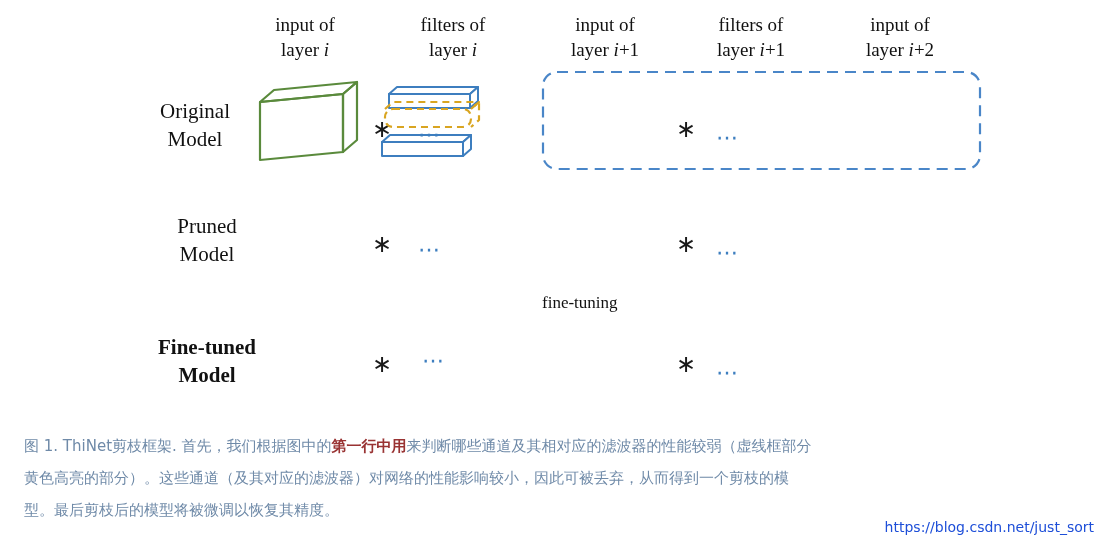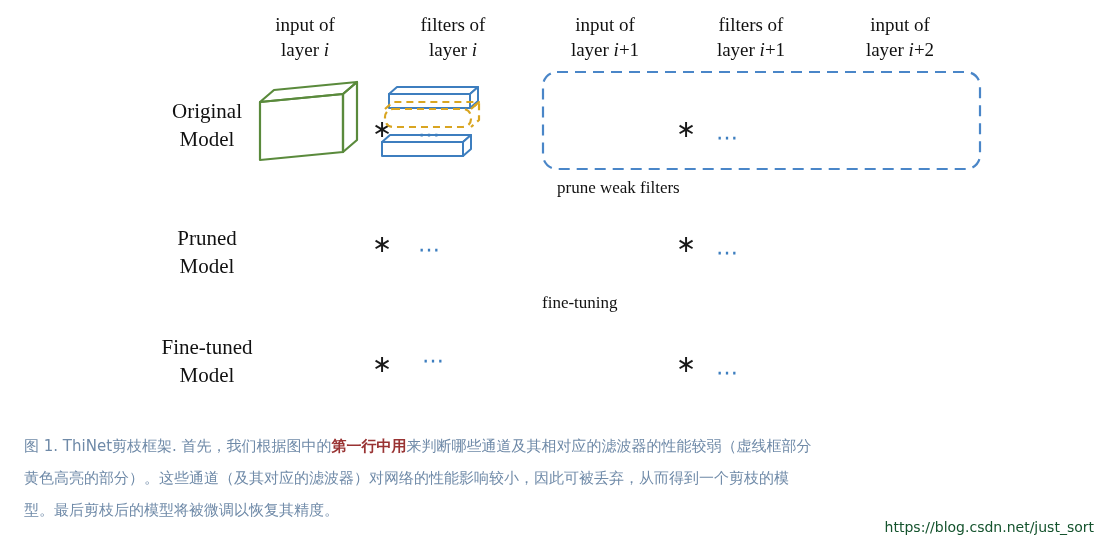--- a/index.html
+++ b/index.html
@@ -64,21 +64,21 @@
   }
   .caption .l1{display:block;text-align:left;}
   .caption .l2{display:block;text-align:left;}
   .caption .l3{display:block;}
   .caption b{color:#993333;font-weight:bold;}
   .watermark{
     position:absolute;
     right:8px;bottom:4px;
     font-family:"DejaVu Sans", sans-serif;
     font-size:14px;
-    color:#14532d;
+    color:#1d4ed8;
     white-space:nowrap;
   }
 </style>
 </head>
 <body>
 
 <div id="figure">
 
   
   <div class="col-head" style="left:230px;top:12px;">
@@ -100,43 +100,42 @@
     <span>filters of</span><br>
     <span><span>layer </span><span class="ital">i</span><span>+1</span></span>
   </div>
 
   <div class="col-head" style="left:825px;top:12px;">
     <span>input of</span><br>
     <span><span>layer </span><span class="ital">i</span><span>+2</span></span>
   </div>
 
   
-  <div class="row-label" style="left:132px;top:97px;">
+  <div class="row-label" style="left:120px;top:97px;">
     <span>Original</span><br>
     <span>Model</span>
   </div>
-  <div class="row-label" style="left:132px;top:224px;text-align:center;">
+  <div class="row-label" style="left:132px;top:212px;text-align:center;">
     <span>Pruned</span><br>
     <span>Model</span>
   </div>
-  <div class="row-label" style="left:132px;top:333px;">
+  <div class="row-label" style="left:132px;top:333px;font-weight:bold;">
     <span>Fine-tuned</span><br>
     <span>Model</span>
   </div>
 
   
   <div class="star" style="left:372px;top:117px;">∗</div>
   <div class="star" style="left:676px;top:117px;">∗</div>
   <div class="star" style="left:372px;top:232px;">∗</div>
   <div class="star" style="left:676px;top:232px;">∗</div>
   <div class="star" style="left:372px;top:352px;">∗</div>
   <div class="star" style="left:676px;top:352px;">∗</div>
 
   
-  <div class="step-label" style="left:557px;top:178px;">prune weak filters</div>
   <div class="step-label" style="left:542px;top:293px;">fine-tuning</div>
 
   
   <svg width="1102" height="430" viewBox="0 0 1102 430" style="position:absolute;left:0;top:0;">
 
     <rect x="543" y="72" rx="14" ry="14" width="437" height="97" fill="none" stroke="#4a86c8" stroke-width="2.2" stroke-dasharray="11,7"></rect>
 
     <g fill="none" stroke="#5a8a3c" stroke-width="2.2" stroke-linejoin="round">
       <path d="M260,102 L343,94 L343,152 L260,160 Z"></path>
       <path d="M260,102 L274,90 L357,82 L343,94 Z"></path>

